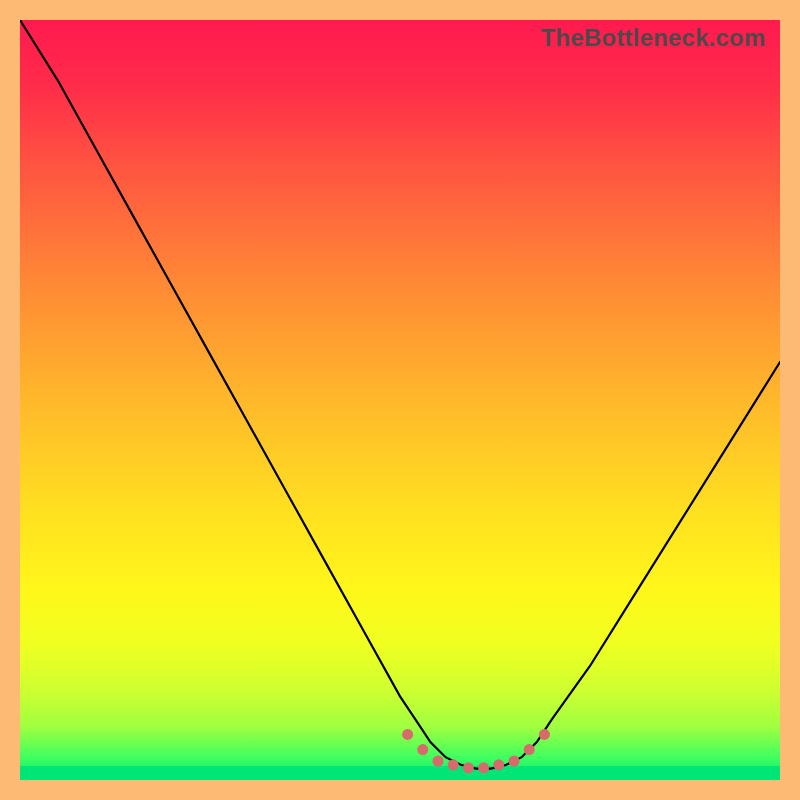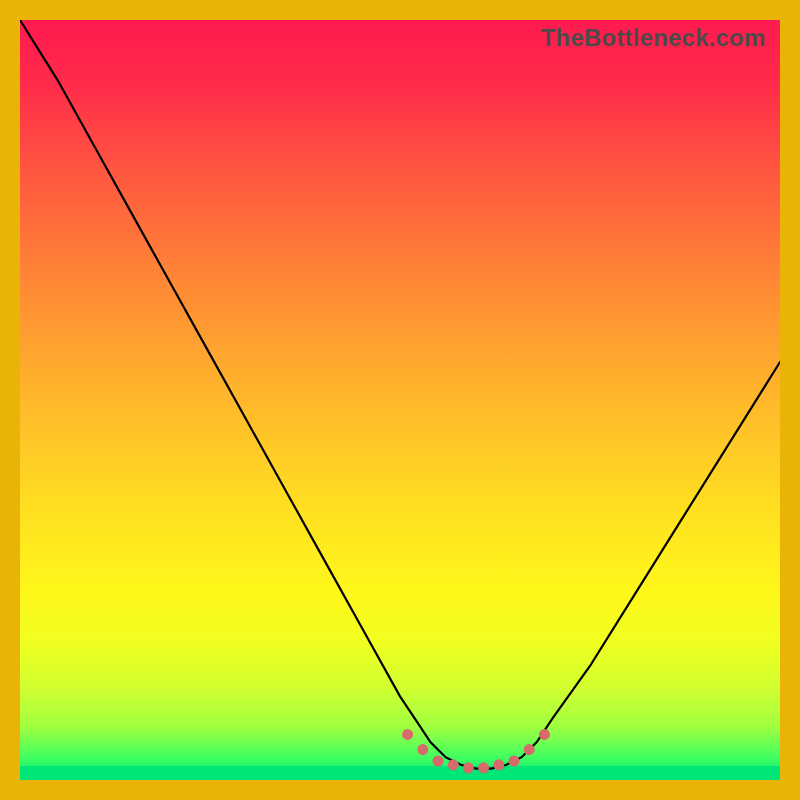--- a/index.html
+++ b/index.html
@@ -1,21 +1,21 @@
 <!DOCTYPE html>
 <html><head>
 <meta charset="utf-8">
 <style>
   * { margin: 0; padding: 0; box-sizing: border-box; }
   html, body { width: 800px; height: 800px; overflow: hidden; background: #000; }
   .frame {
     position: relative;
     width: 800px;
     height: 800px;
-    background: #eab308;
+    background: #fdba74;
   }
   .plot {
     position: absolute;
     left: 20px;
     top: 20px;
     width: 760px;
     height: 760px;
     background: linear-gradient(to bottom,
       #ff1a4f 0%,
       #ff2a4a 8%,

